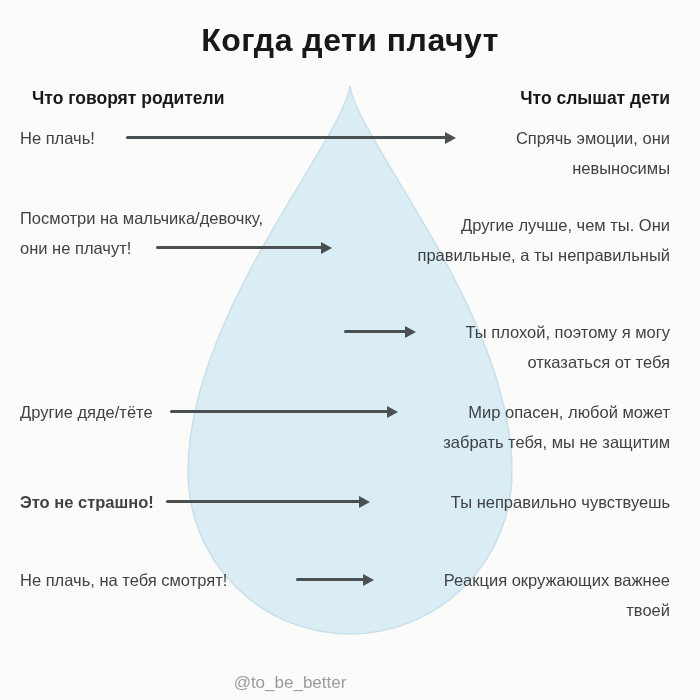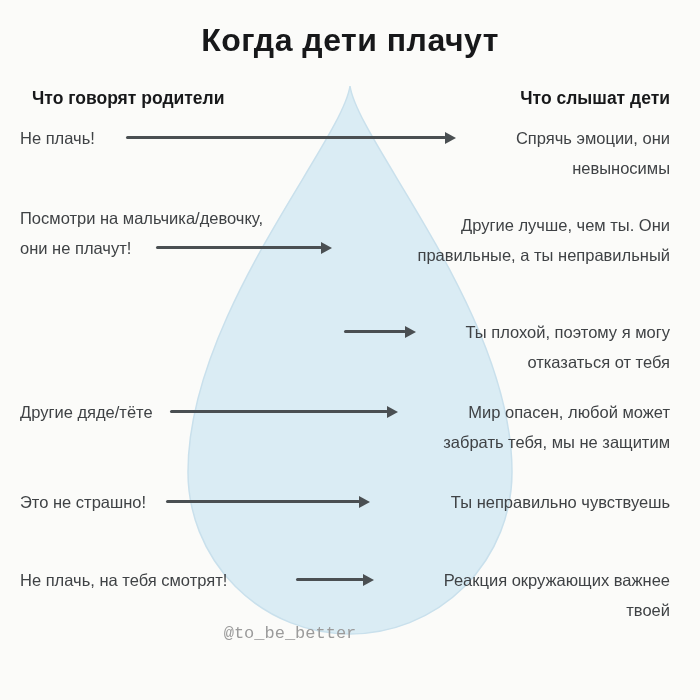--- a/index.html
+++ b/index.html
@@ -58,21 +58,21 @@
     line-height: 30px;
     color: var(--c-text, #3f4245);
   }
   .cell.left  { left: 20px;  text-align: left; }
   .cell.right { right: 30px; text-align: right; }
 
   .l1 { top: 123px; }  .t1 { top: 123px; }
   .l2 { top: 203px; }  .t2 { top: 210px; }
   .l3 { top: 317px; }  .t3 { top: 317px; }
   .l4 { top: 397px; }  .t4 { top: 397px; }
-  .l5 { top: 487px; }  .t5 { top: 487px; }
+  .l5 { top: 487px; font-weight: bold; }  .t5 { top: 487px; }
   .l6 { top: 565px; }  .t6 { top: 565px; }
 
   .arrow {
     position: absolute;
     height: 3px;
     border-radius: 2px;
     background: var(--c-arrow, #4a4f52);
   }
   .arrow::after {
     content: '';
@@ -88,25 +88,25 @@
   }
   .a1 { top: 136px; left: 126px; width: 320px; }
   .a2 { top: 246px; left: 156px; width: 166px; }
   .a3 { top: 330px; left: 344px; width: 62px;  }
   .a4 { top: 410px; left: 170px; width: 218px; }
   .a5 { top: 500px; left: 166px; width: 194px; }
   .a6 { top: 578px; left: 296px; width: 68px;  }
 
   .footer {
     position: absolute;
-    top: 624px;
+    top: 673px;
     left: 0;
     width: 580px;
     text-align: center;
-    font-family: Liberation Mono, monospace;
+    font-family: Liberation Sans, sans-serif;
     font-size: 17px;
     color: var(--c-footer, #9b9b9b);
   }
 </style>
 </head>
 <body>
 
 <div class="canvas">
 
   <svg class="drop" viewBox="0 0 700 700" xmlns="http://www.w3.org/2000/svg" aria-hidden="true">

